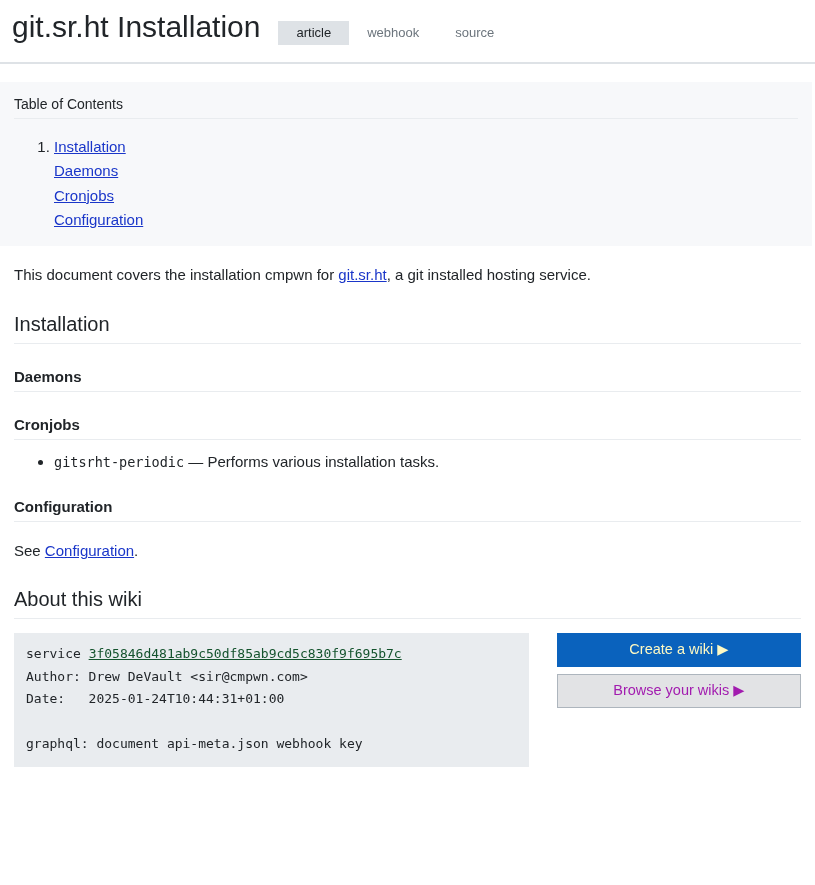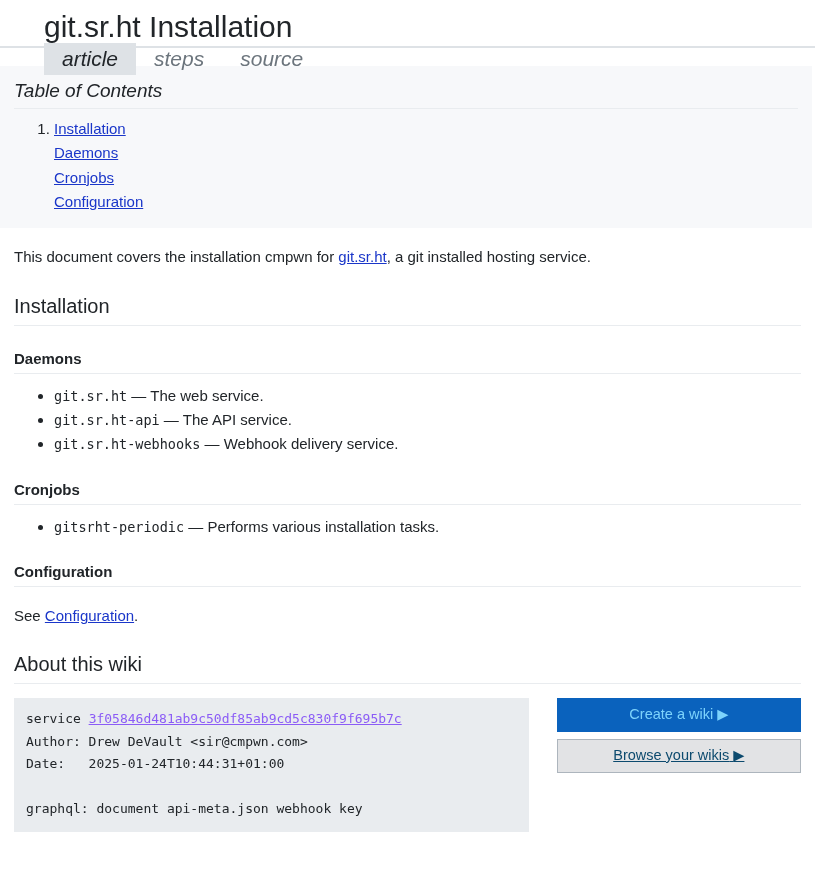--- a/index.html
+++ b/index.html
@@ -21,69 +21,66 @@
   }
   .page {
     width: 815px;
     box-sizing: border-box;
   }
 
   
   .header {
     display: flex;
     align-items: baseline;
-    padding: 10px 0 8px 26px;
+    padding: 10px 0 8px 12px;
     border-bottom: 2px solid #dee2e6;
-    height: 48px;
-    box-sizing: border-box;
-    flex-direction: column;
+    height: 64px;
+    box-sizing: border-box;
   }
   .site-title {
     font-size: 30px;
     font-weight: 400;
     color: #212529;
     line-height: 1.1;
     white-space: nowrap;
   }
   .tabs {
     display: flex;
     margin-left: 18px;
     align-items: baseline;
   }
   .tab {
-    font-size: 21px;
+    font-size: 13px;
     color: #6c757d;
     padding: 5px 18px 6px 18px;
     line-height: 1;
     white-space: nowrap;
     text-decoration: none;
-    font-style: italic;
   }
   .tab.active {
     background: #dee2e6;
     color: #212529;
     font-weight: 400;
   }
 
   
   .toc {
     background: #f7f8fa;
     padding: 14px 14px 14px 14px;
     margin: 18px 3px 0 0;
     box-sizing: border-box;
     width: 812px;
   }
   .toc-title {
-    font-size: 19px;
+    font-size: 14px;
     font-weight: 400;
     color: #212529;
     padding-bottom: 6px;
     border-bottom: 1px solid #e9ecef;
-    margin: 0 0 8px 0;
-    font-style: italic;
+    margin: 0 0 16px 0;
   }
   .toc ol {
     margin: 6px 0 0 0;
     padding-left: 40px;
     list-style-type: decimal;
   }
   .toc li {
     margin: 0;
     padding: 0;
     line-height: 1.62;
@@ -143,60 +140,59 @@
     padding: 10px 12px 12px 12px;
     width: 516px;
     box-sizing: border-box;
     font-family: "DejaVu Sans Mono", "Liberation Mono", monospace;
     font-size: 13px;
     line-height: 1.72;
     color: #212529;
     white-space: pre;
   }
   .commit-box a {
-    color: #8b5cf6;
+    color: #14532d;
   }
   .actions {
     display: flex;
     flex-direction: column;
     gap: 7px;
     width: 245px;
   }
   .btn {
     display: block;
     text-align: center;
     font-size: 14.5px;
     padding: 6px 8px;
     box-sizing: border-box;
     border: 1px solid transparent;
     text-decoration: none;
     line-height: 1.35;
   }
   .btn-primary {
     background: #0a62bd;
-    color: #7dd3fc;
+    color: #fef9c3;
     border-color: #0a62bd;
   }
   .btn-secondary {
     background: #e2e3e5;
-    color: #0c4a6e;
+    color: #a21caf;
     border-color: #adb5bd;
-    text-decoration: underline;
   }
 </style>
 </head>
 <body>
 
 <div class="page">
 
   <div class="header">
     <div class="site-title">git.sr.ht Installation</div>
     <div class="tabs">
       <a href="#" class="tab active">article</a>
-      <a href="#" class="tab">steps</a>
+      <a href="#" class="tab">webhook</a>
       <a href="#" class="tab">source</a>
     </div>
   </div>
 
   <div class="toc">
     <div class="toc-title">Table of Contents</div>
     <ol>
       <li>
         <a href="#">Installation</a>
         <ul class="toc-sub">
@@ -214,25 +210,20 @@
     </ol>
   </div>
 
   <div class="content">
 
     <p><span>This document covers the installation cmpwn for </span><a href="#">git.sr.ht</a><span>, a git installed hosting service.</span></p>
 
     <h2 class="section">Installation</h2>
 
     <h3 class="section">Daemons</h3>
-    <ul class="items">
-      <li><code class="mono">git.sr.ht</code><span> — The web service.</span></li>
-      <li><code class="mono">git.sr.ht-api</code><span> — The API service.</span></li>
-      <li><code class="mono">git.sr.ht-webhooks</code><span> — Webhook delivery service.</span></li>
-    </ul>
 
     <h3 class="section">Cronjobs</h3>
     <ul class="items">
       <li><code class="mono">gitsrht-periodic</code><span> — Performs various installation tasks.</span></li>
     </ul>
 
     <h3 class="section">Configuration</h3>
     <p><span>See </span><a href="#">Configuration</a><span>.</span></p>
 
     <h2 class="section">About this wiki</h2>

